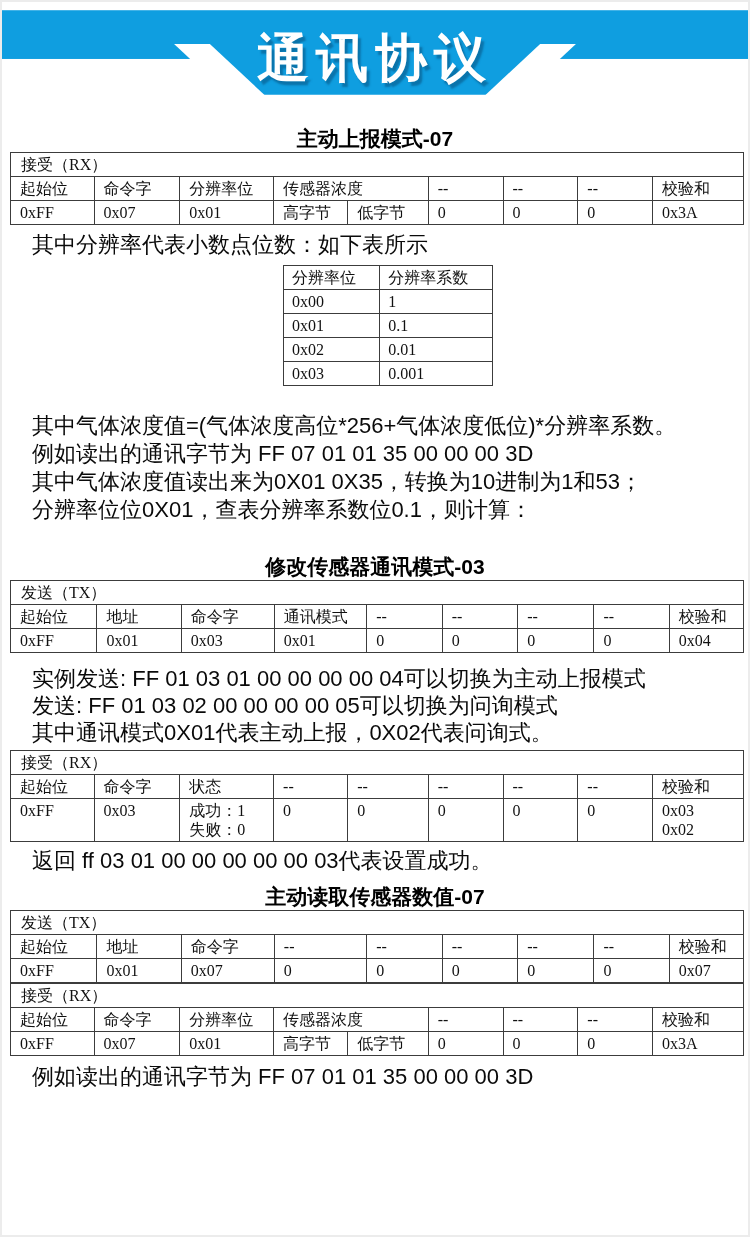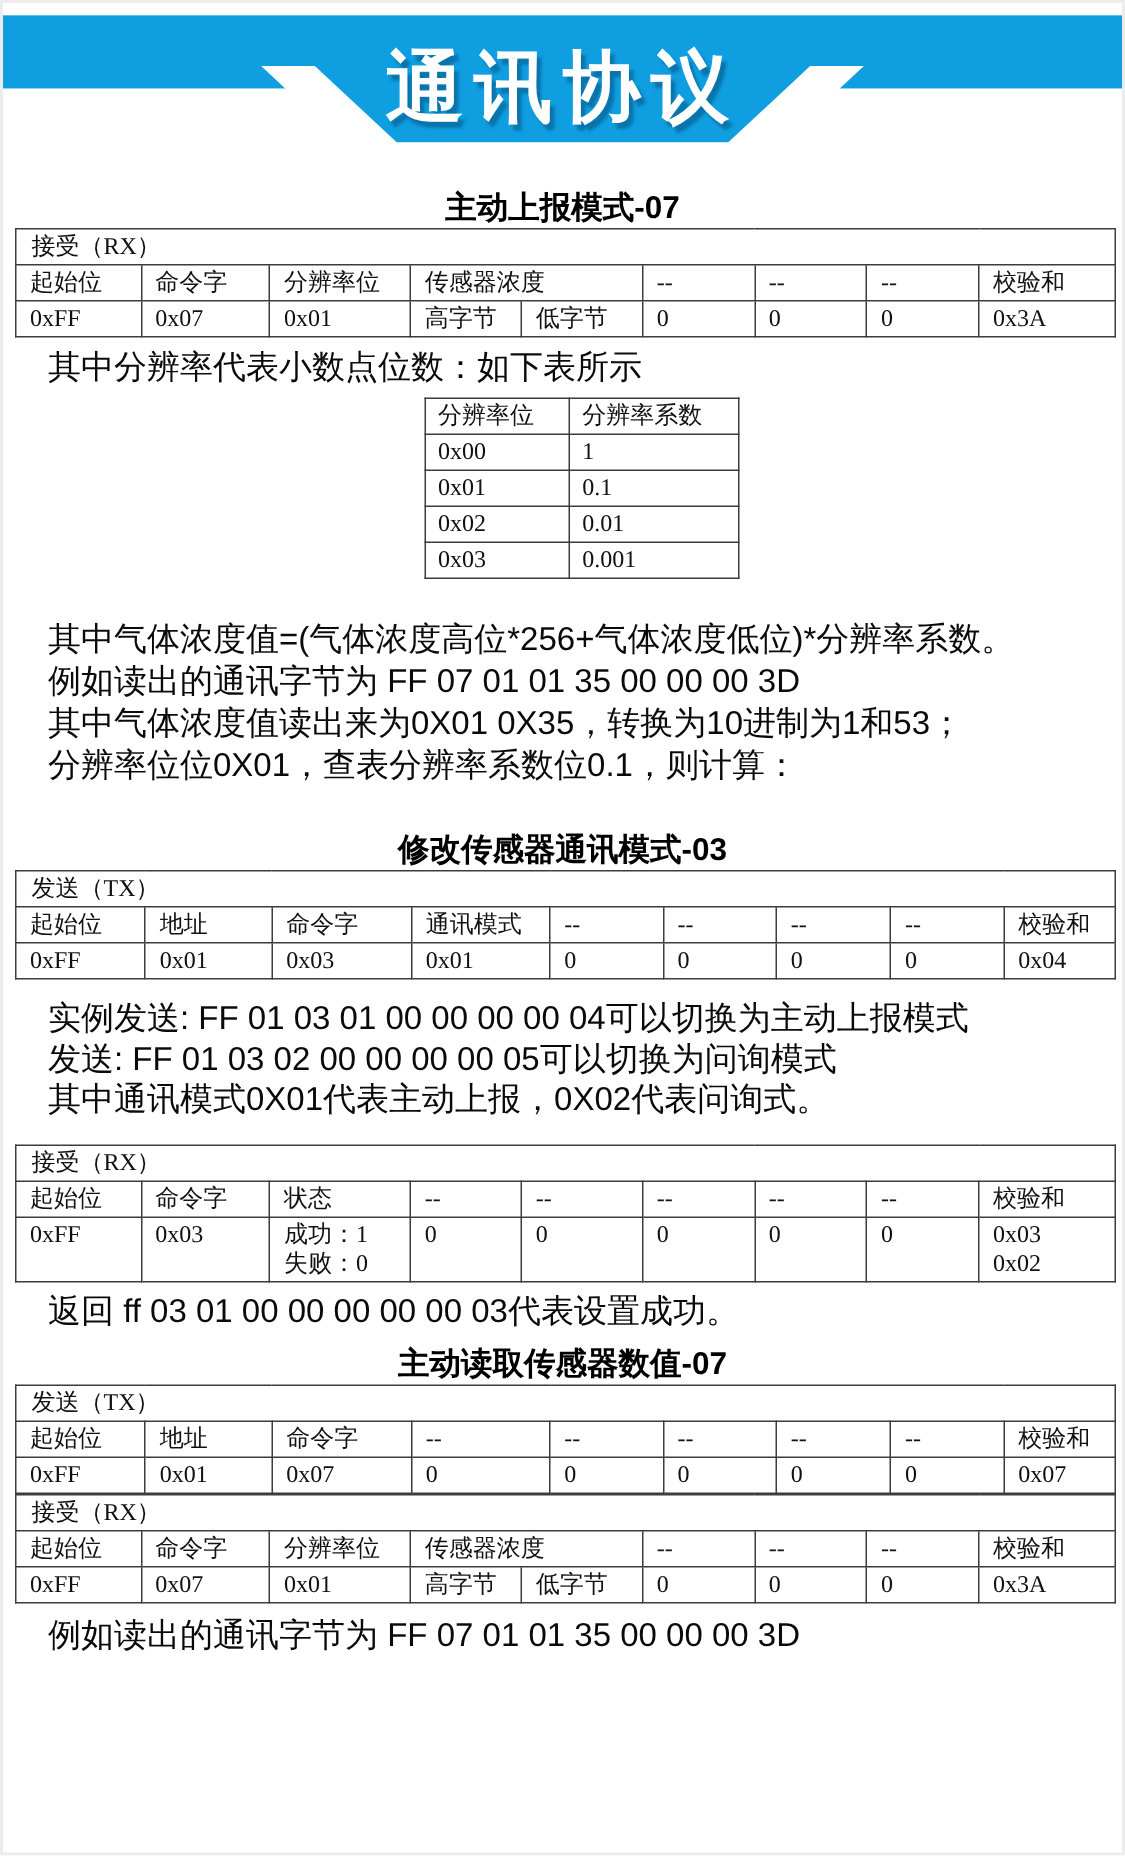--- a/index.html
+++ b/index.html
@@ -43,21 +43,21 @@
   
   table.rt{
     border-collapse:collapse;width:210px;margin:9px 0 0 281px;table-layout:fixed;
     font-family:"Liberation Serif",serif;font-size:16px;color:#111;
   }
   table.rt td{border:1.5px solid #3c3c3c;padding:2px 8px;line-height:19px;}
   
   .note1{margin:9px 0 0 30px;}
   .para{margin:26px 0 0 30px;}
   .para p{margin:0;line-height:28px;}
-  .notes2{margin:12px 0 17px 30px;}
+  .notes2{margin:12px 0 4px 30px;}
   .notes2 p{margin:0;line-height:27px;}
   .result{margin:8px 0 0 30px;}
   .note3{margin:8px 0 0 30px;}
   .finals{margin:7px 0 0 30px;}
   .finals p{margin:0;line-height:27px;}
   .txt{font-size:22px;font-weight:500;color:#0a0a0a;line-height:22px;}
 </style>
 </head>
 <body>
 

